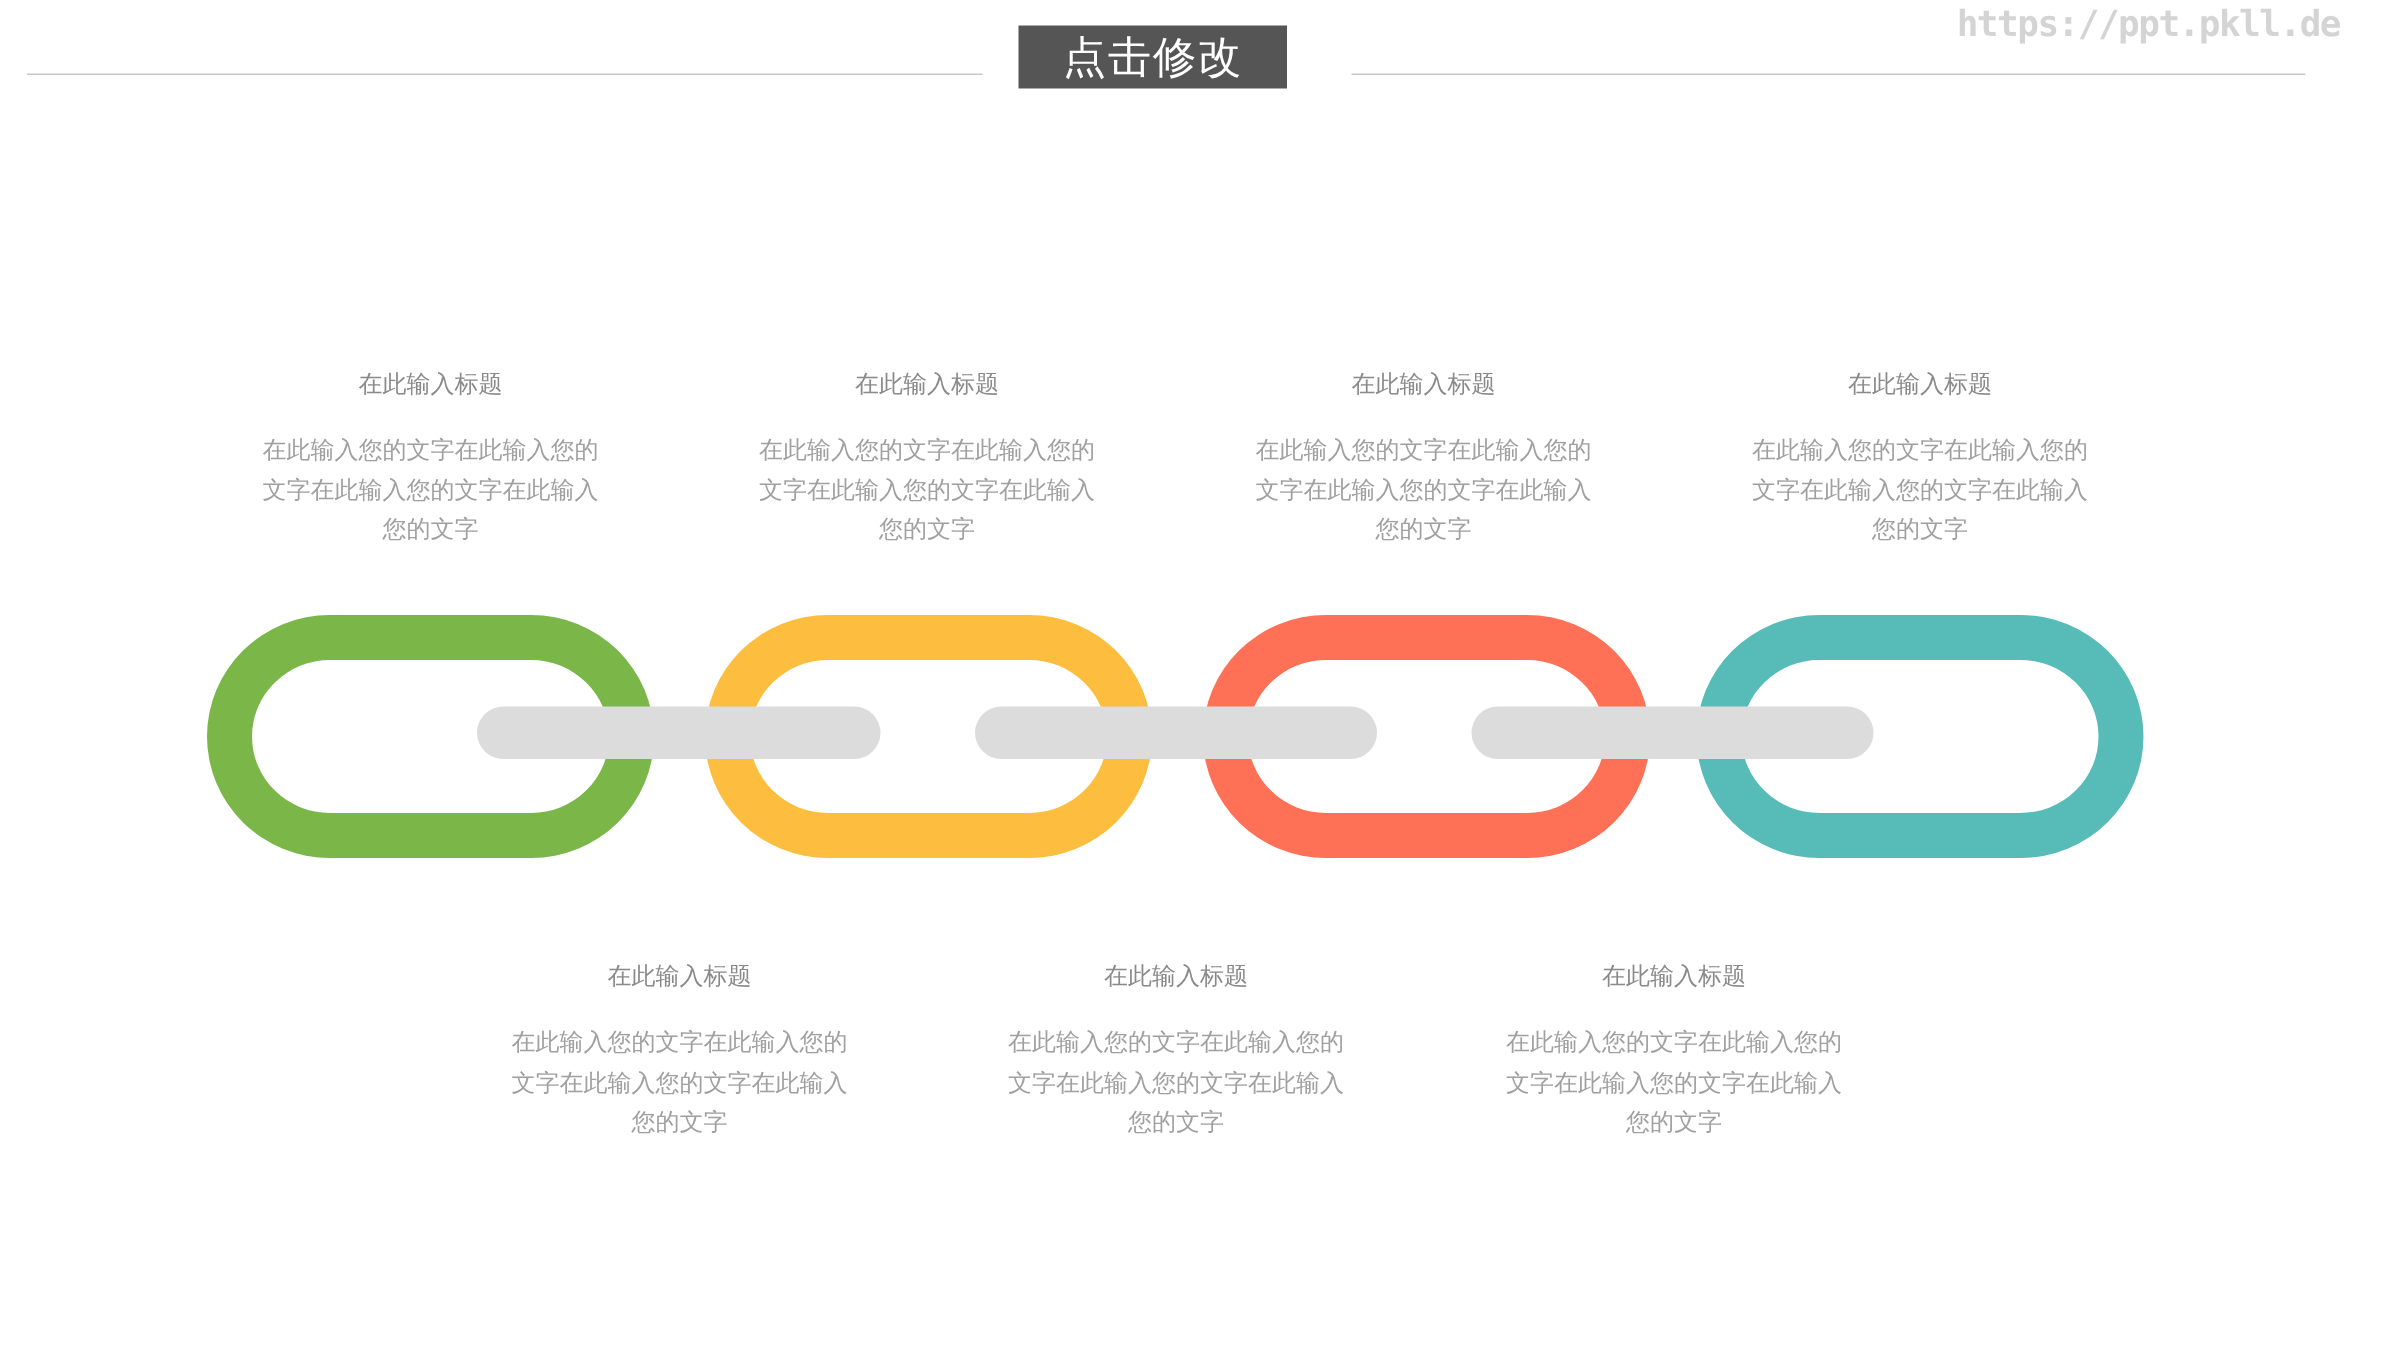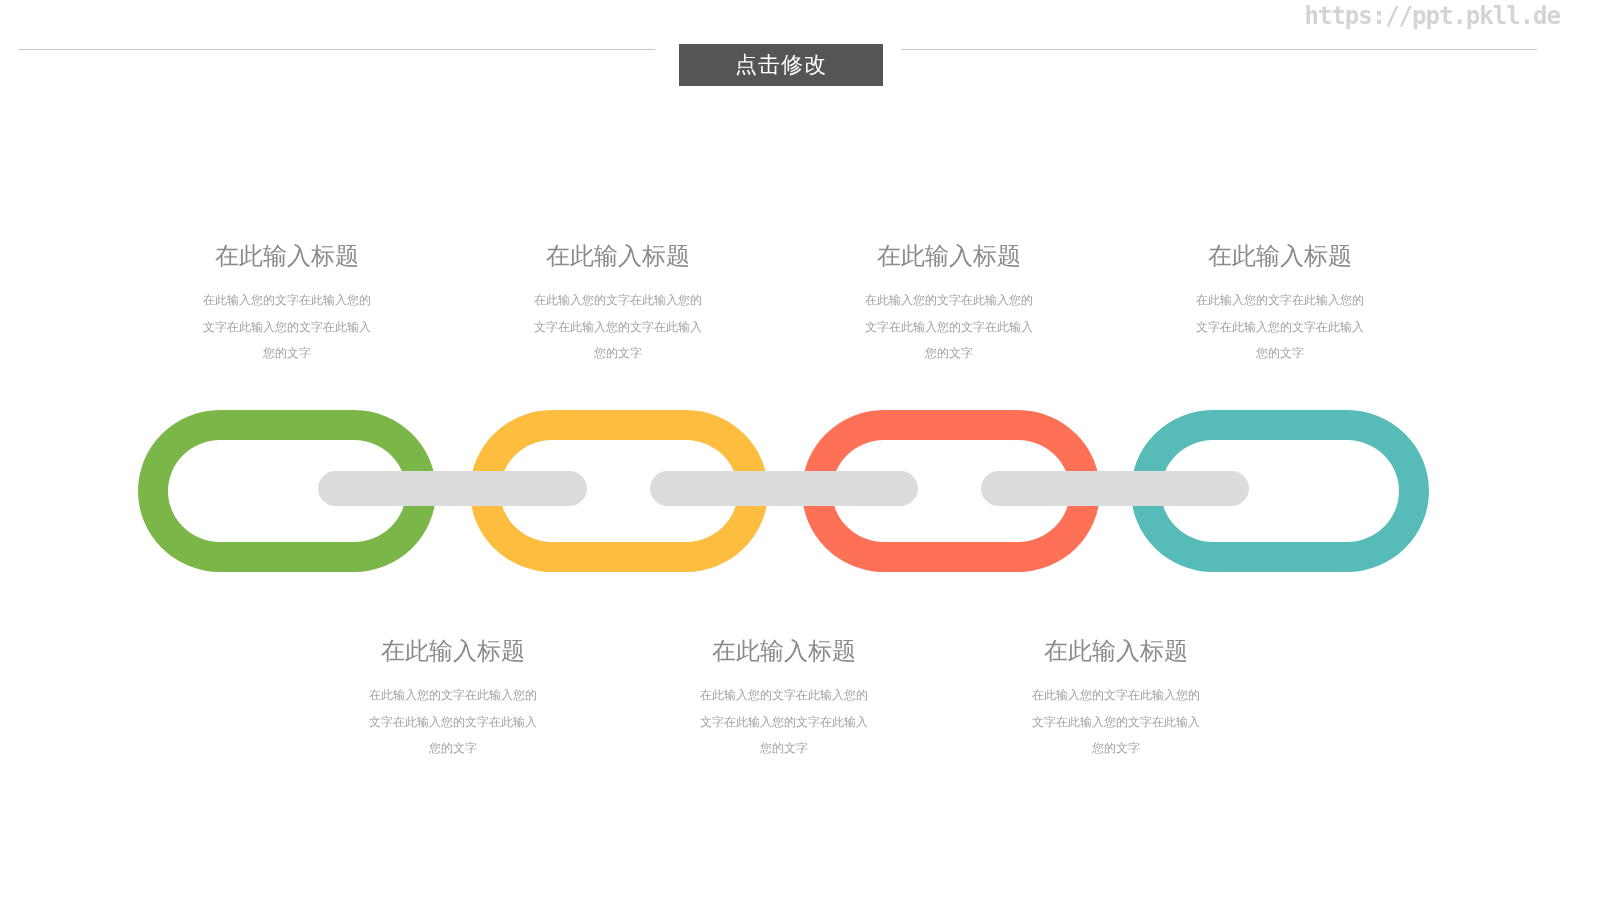--- a/index.html
+++ b/index.html
@@ -1,41 +1,41 @@
 <!DOCTYPE html>
 <html><head>
   <meta charset="utf-8">
   <style>
     * { box-sizing: border-box; margin: 0; padding: 0; }
     html, body { width: 1600px; height: 900px; background: #ffffff; overflow: hidden; }
     body { position: relative; font-family: "DejaVu Sans", "Liberation Sans", sans-serif; }
 
     .hline { position: absolute; height: 1px; background: #c8c8c8; top: 49px; }
     .title-box {
-      position: absolute; left: 679px; top: 44px; width: 204px; height: 42px;
-      background: #555555; color: #ffffff; font-size: 22px; line-height: 42px;
+      position: absolute; left: 679px; top: 17px; width: 179px; height: 42px;
+      background: #555555; color: #ffffff; font-size: 29px; line-height: 42px;
       text-align: center; letter-spacing: 1px;
     }
     .watermark {
       position: absolute; right: 40px; top: 2px; font-size: 24px; color: #d4d4d4;
       font-family: "DejaVu Sans Mono", "Liberation Mono", monospace; font-weight: bold; letter-spacing: -1px;
     }
 
     .ring {
       position: absolute; top: 410px; width: 298px; height: 162px;
       border-style: solid; border-width: 30px; border-radius: 82px / 81px;
       background: transparent;
     }
     .bar {
       position: absolute; top: 471px; height: 35px; background: #dcdcdc; border-radius: 18px;
     }
 
     .block { position: absolute; width: 280px; text-align: center; }
-    .block .b-title { font-size: 24px; color: #8a8a8a; line-height: 26px; }
-    .block .b-text { margin-top: 18px; font-size: 12px; color: #a0a0a0; line-height: 26.5px; }
+    .block .b-title { font-size: 16px; color: #8a8a8a; line-height: 26px; }
+    .block .b-text { margin-top: 18px; font-size: 16px; color: #a0a0a0; line-height: 26.5px; }
     .block .b-text span { display: block; white-space: nowrap; }
   </style>
 </head>
 <body>
 
 <div class="hline" style="left:18px; width:637px;"></div>
 <div class="hline" style="left:901px; width:636px;"></div>
 <div class="title-box">点击修改</div>
 <div class="watermark">https://ppt.pkll.de</div>
 

